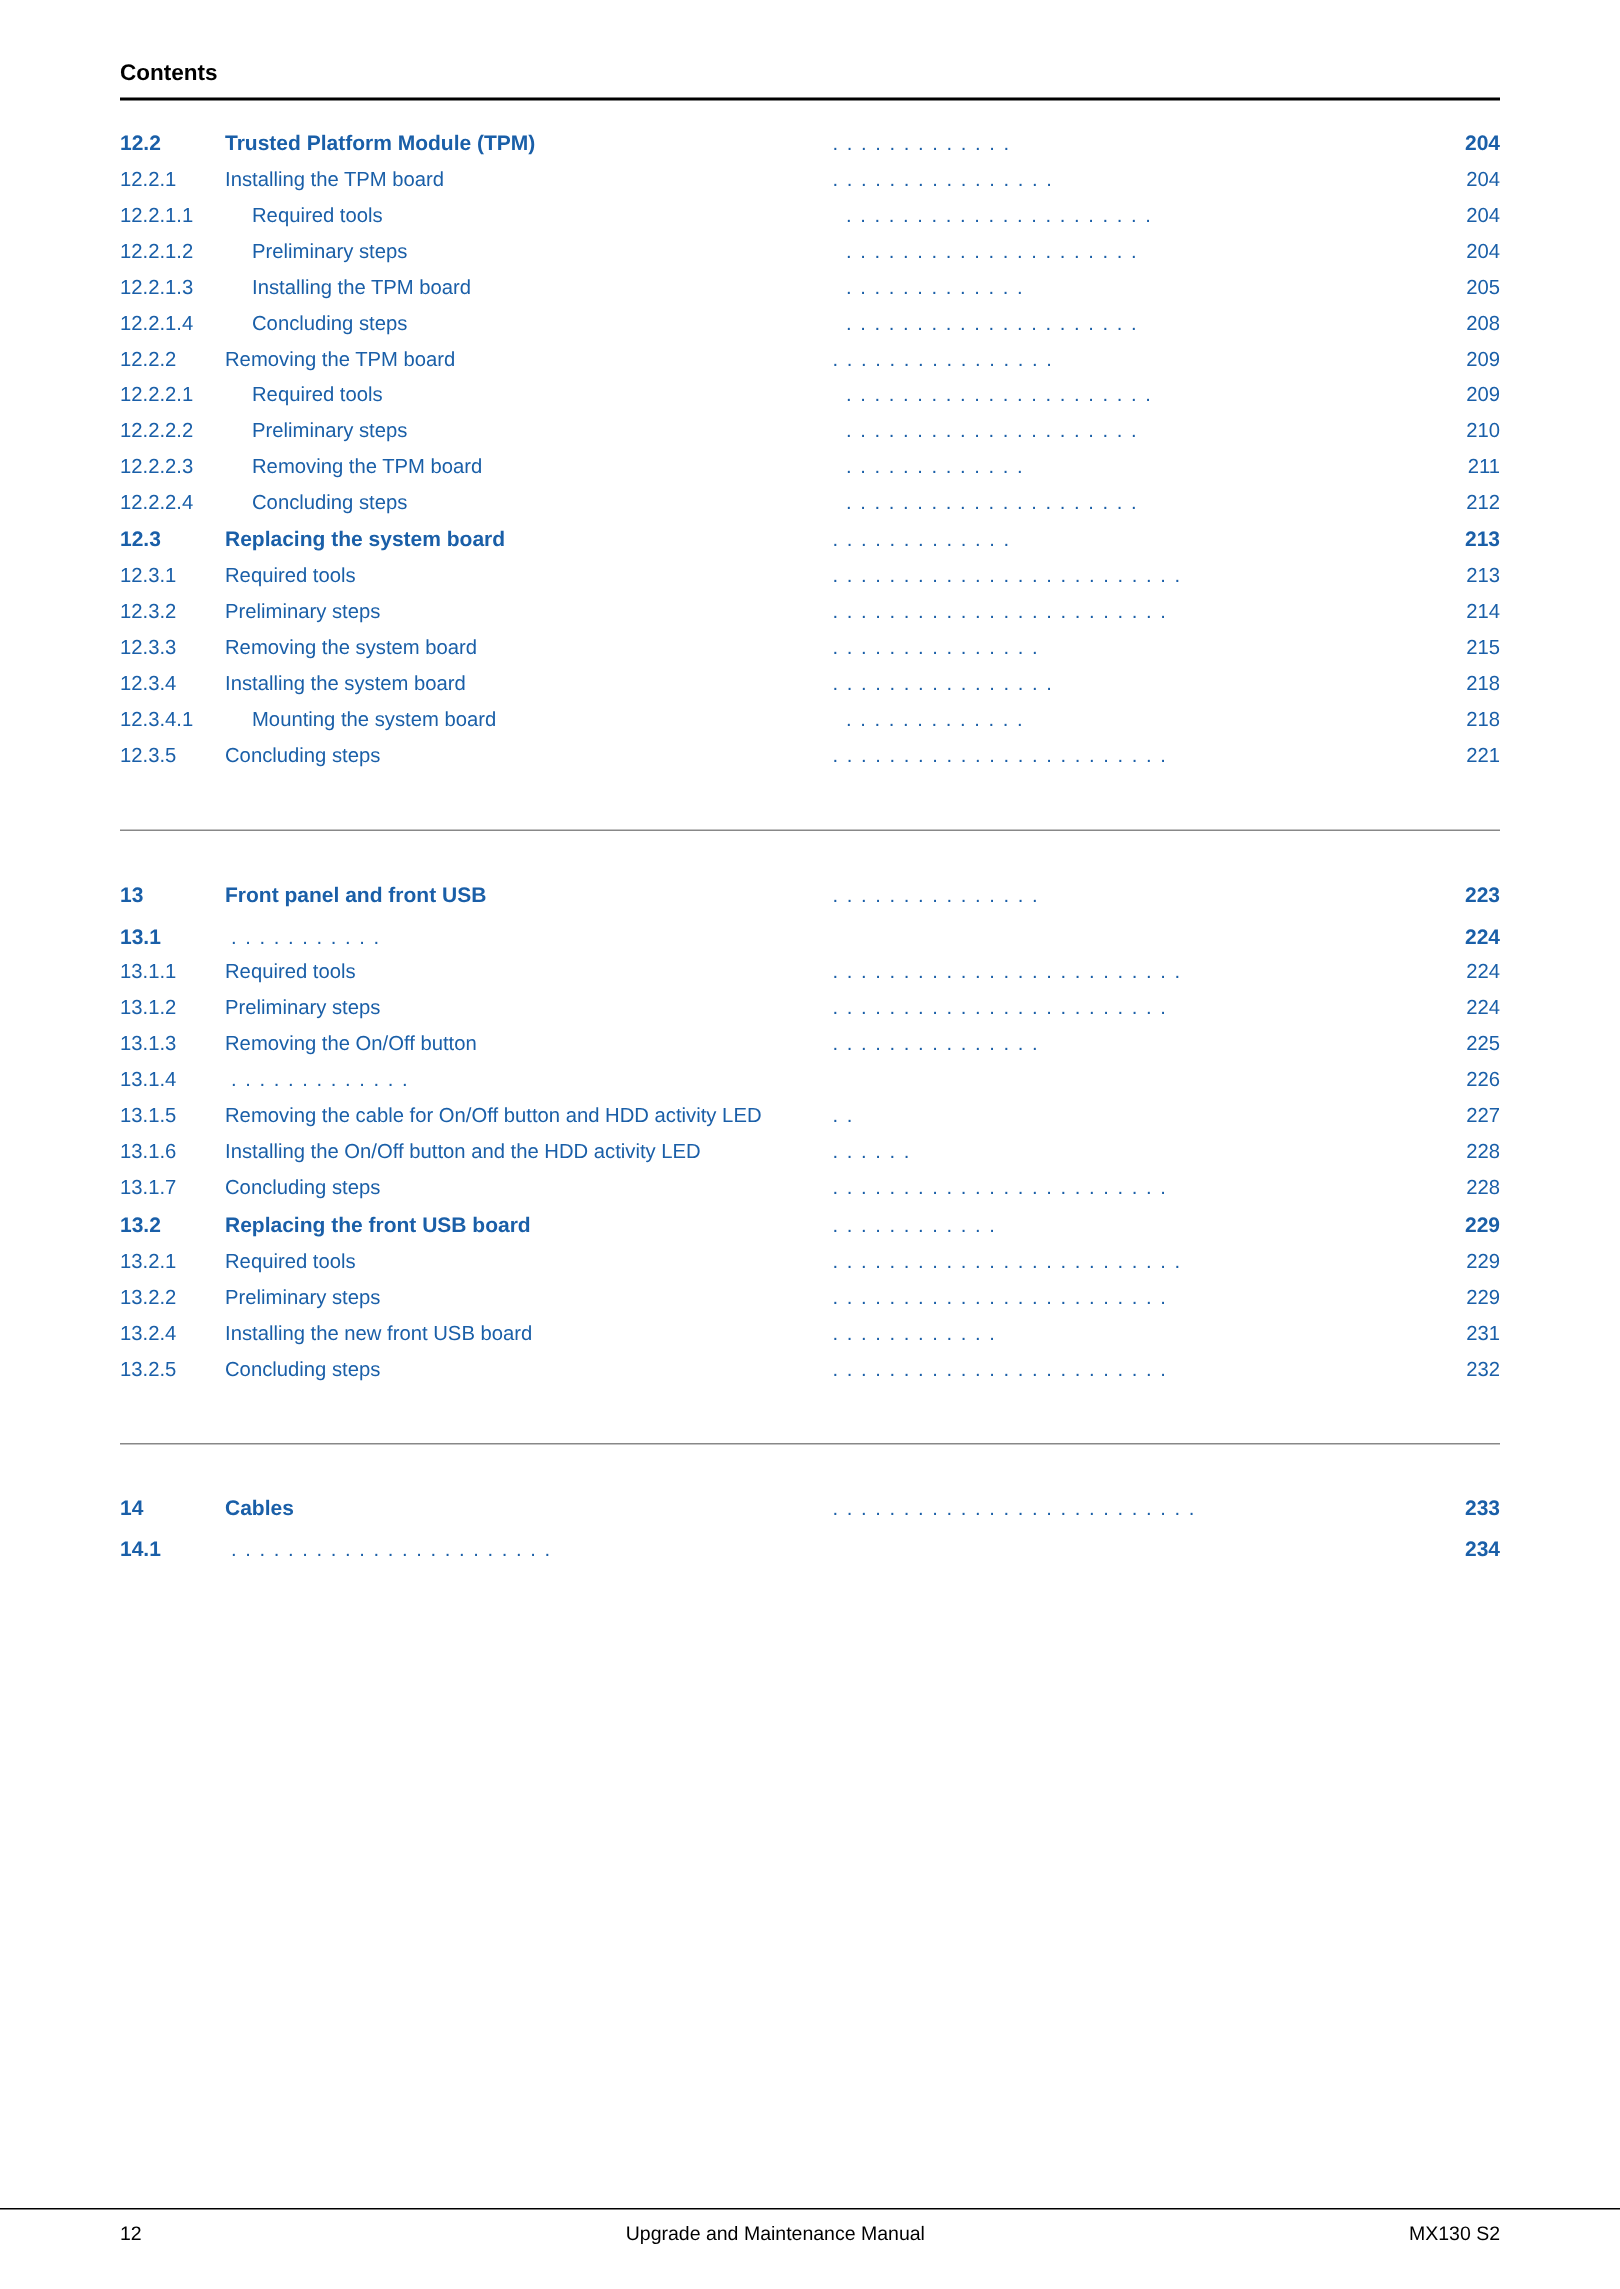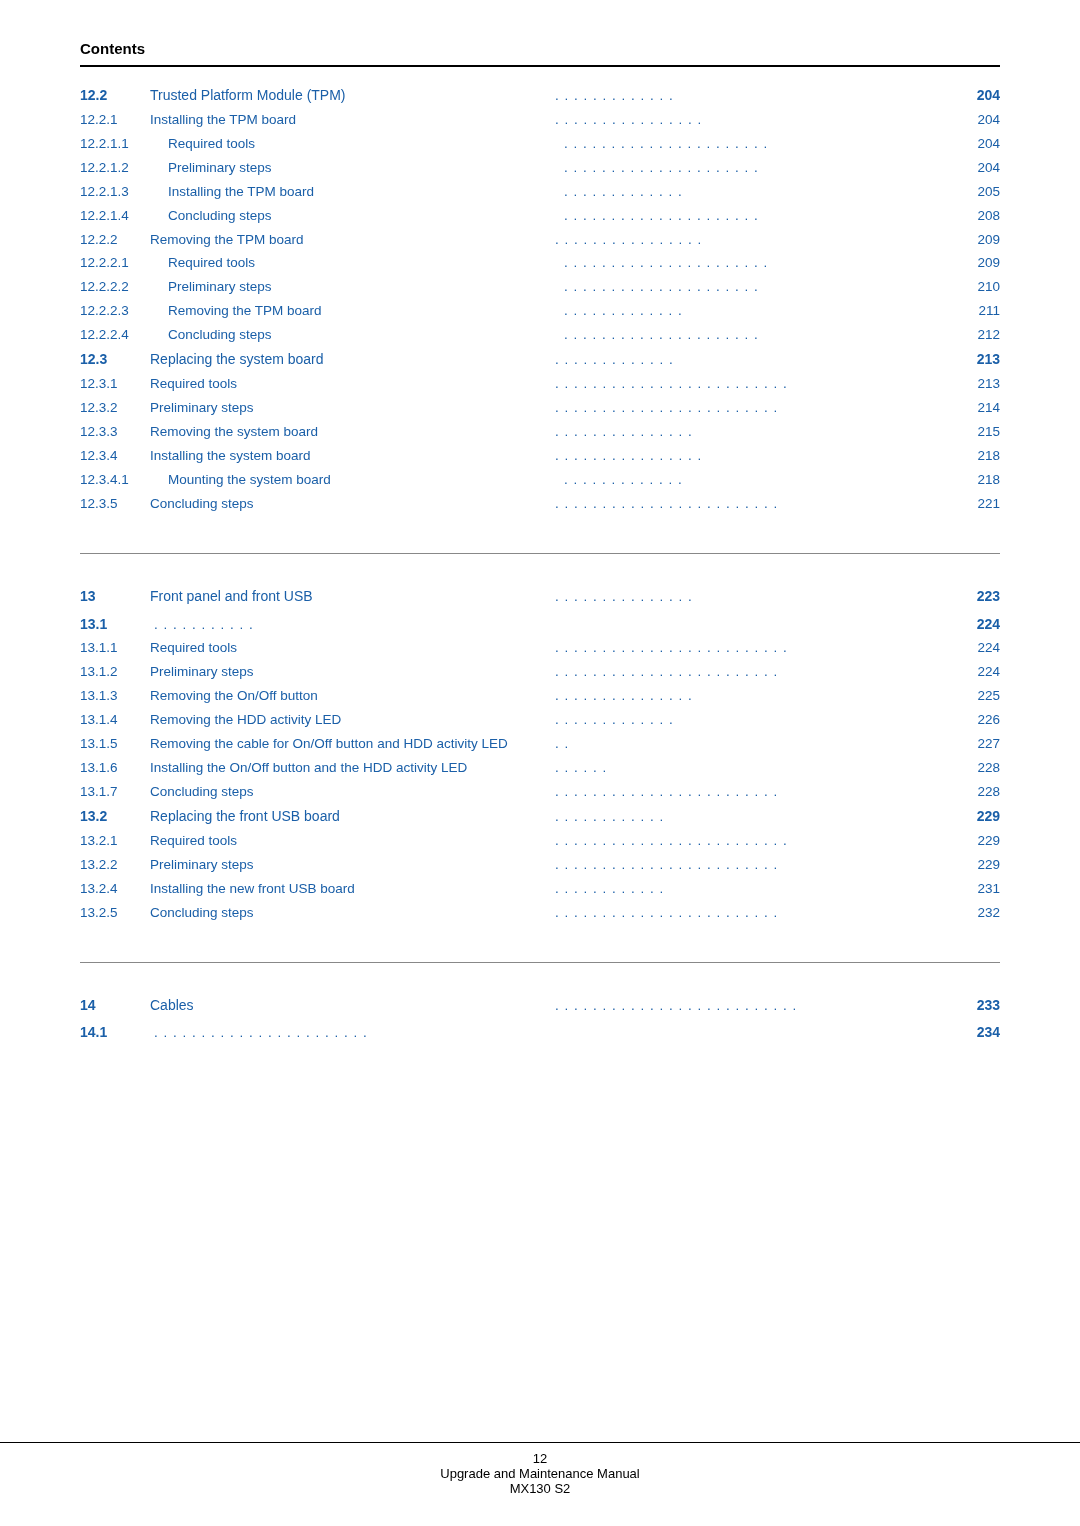--- a/index.html
+++ b/index.html
@@ -58,21 +58,21 @@
 
     .toc-title {
       color: #1a5fa8;
       font-size: 13.5px;
       flex: 1;
       display: flex;
       align-items: baseline;
     }
 
     .toc-title.bold {
-      font-weight: normal;
+      font-weight: bold;
       font-size: 14px;
     }
 
     .toc-title.indented {
       padding-left: 18px;
     }
 
     .toc-dots {
       flex: 1;
       color: #1a5fa8;
@@ -105,24 +105,23 @@
       height: 18px;
     }
 
     .footer {
       position: absolute;
       bottom: 30px;
       left: 0;
       right: 0;
       padding: 0 80px;
       display: flex;
-      align-items: center;
+      align-items: flex-start;
       border-top: 1.5px solid #000;
       padding-top: 8px;
-      flex-direction: column;
     }
 
     .footer-left {
       font-size: 13px;
       color: #000;
     }
 
     .footer-center {
       flex: 1;
       text-align: center;
@@ -283,21 +282,20 @@
           <span class="toc-page">224</span>
         </div>
         <div class="toc-row">
           <span class="toc-number subsub">13.1.3</span>
           <span class="toc-title">Removing the On/Off button</span>
           <span class="toc-dots"> . . . . . . . . . . . . . . . </span>
           <span class="toc-page">225</span>
         </div>
         <div class="toc-row">
           <span class="toc-number subsub">13.1.4</span>
-          <span class="toc-title">Removing the HDD activity LED</span>
           <span class="toc-dots"> . . . . . . . . . . . . . </span>
           <span class="toc-page">226</span>
         </div>
         <div class="toc-row">
           <span class="toc-number subsub">13.1.5</span>
           <span class="toc-title">Removing the cable for On/Off button and HDD activity LED</span>
           <span class="toc-dots"> . .</span>
           <span class="toc-page">227</span>
         </div>
         <div class="toc-row">

